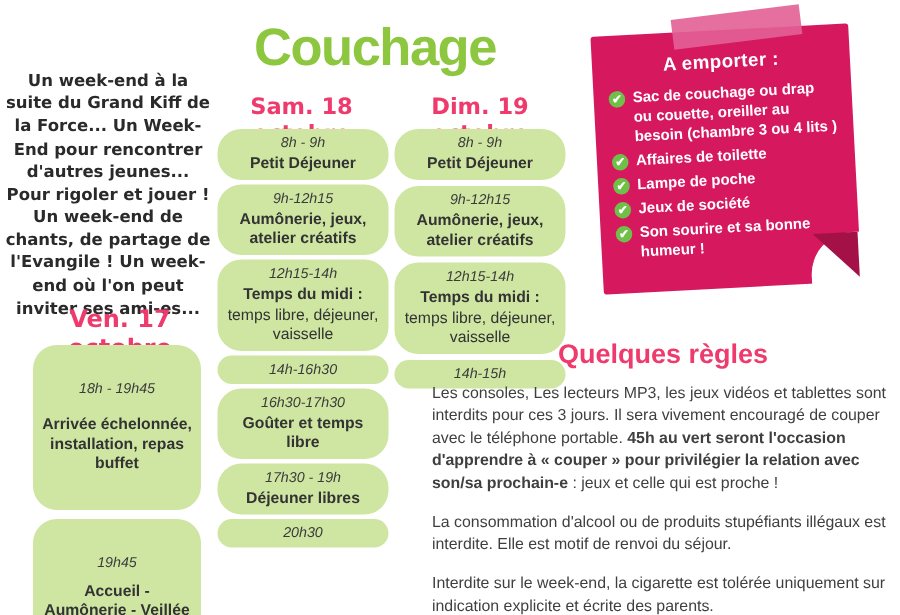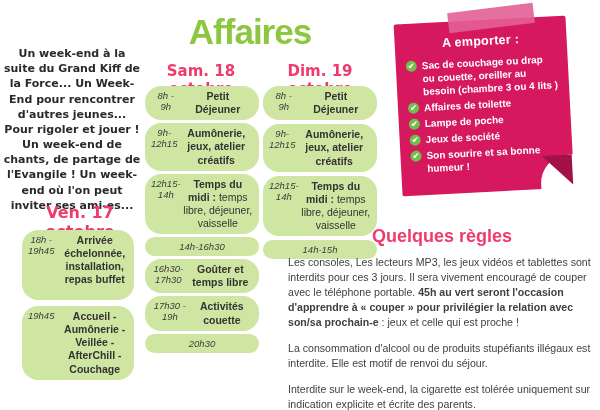--- a/index.html
+++ b/index.html
@@ -27,23 +27,23 @@
   .day-header.sam{left:141px;top:62px;width:120px;}
   .day-header.dim{left:259px;top:62px;width:122px;}
   .day-header.ven{left:16px;top:203px;width:128px;font-size:16px;}
   
   .stack{position:absolute;display:flex;flex-direction:column;}
   .stack.sam{left:145px;top:86px;width:114px;gap:3px;}
   .stack.dim{left:263px;top:86px;width:114px;gap:4px;}
   .stack.ven{left:22px;top:230px;width:112px;gap:6px;}
   .event-box{
     background:#cfe6a2;border-radius:16px;text-align:center;
-    padding:4px 6px;display:flex;justify-content:center;gap:2px;
+    padding:4px 6px;display:flex;flex-direction:column;justify-content:space-between;gap:2px;
   }
-  .stack.ven .event-box{min-height:62px;gap:7px;padding:4px 6px;}
+  .stack.ven .event-box{min-height:62px;gap:7px;padding:24px 6px;}
   .event-time{font-style:italic;font-size:9.5px;color:#3b3b3b;}
   .event-label{font-size:10.5px;font-weight:700;color:#333;line-height:1.25;}
   .event-label .rest{font-weight:400;margin-top:24px;}
   
   .note{
     position:absolute;left:398px;top:20px;width:172px;height:172px;
     background:#d6185f;transform:rotate(-3deg);border-radius:2px;
     color:#fff;padding:14px 10px 8px 10px;box-sizing:border-box;
   }
   .fold{
@@ -76,21 +76,21 @@
   }
   .rules p{margin:0 0 11px 0;font-size:10.6px;line-height:1.42;color:#3f3f3f;}
 </style>
 </head>
 <body>
 
 <div class="page">
 
   <div class="intro">Un week-end à la suite du Grand Kiff de la Force... Un Week-End pour rencontrer d'autres jeunes... Pour rigoler et jouer ! Un week-end de chants, de partage de l'Evangile ! Un week-end où l'on peut inviter ses ami-es...</div>
 
-  <h1 class="title">Affaires</h1>
+  <h1 class="title">Couchage</h1>
 
   <div class="day-header ven">Ven. 17 octobre</div>
   <div class="day-header sam">Sam. 18 octobre</div>
   <div class="day-header dim">Dim. 19 octobre</div>
 
   <div class="stack ven">
       <div class="event-box">
         <div class="event-time">18h - 19h45</div>
         <div class="event-label"><span>Arrivée échelonnée, installation, repas buffet</span></div>
       </div>
@@ -114,21 +114,21 @@
       </div>
       <div class="event-box">
         <div class="event-time">14h-16h30</div>
       </div>
       <div class="event-box">
         <div class="event-time">16h30-17h30</div>
         <div class="event-label"><span>Goûter et temps libre</span></div>
       </div>
       <div class="event-box">
         <div class="event-time">17h30 - 19h</div>
-        <div class="event-label"><span>Activités couette</span></div>
+        <div class="event-label"><span>Déjeuner libres</span></div>
       </div>
       <div class="event-box">
         <div class="event-time">20h30</div>
       </div>
     </div>
   <div class="stack dim">
       <div class="event-box">
         <div class="event-time">8h - 9h</div>
         <div class="event-label"><span>Petit Déjeuner</span></div>
       </div>

